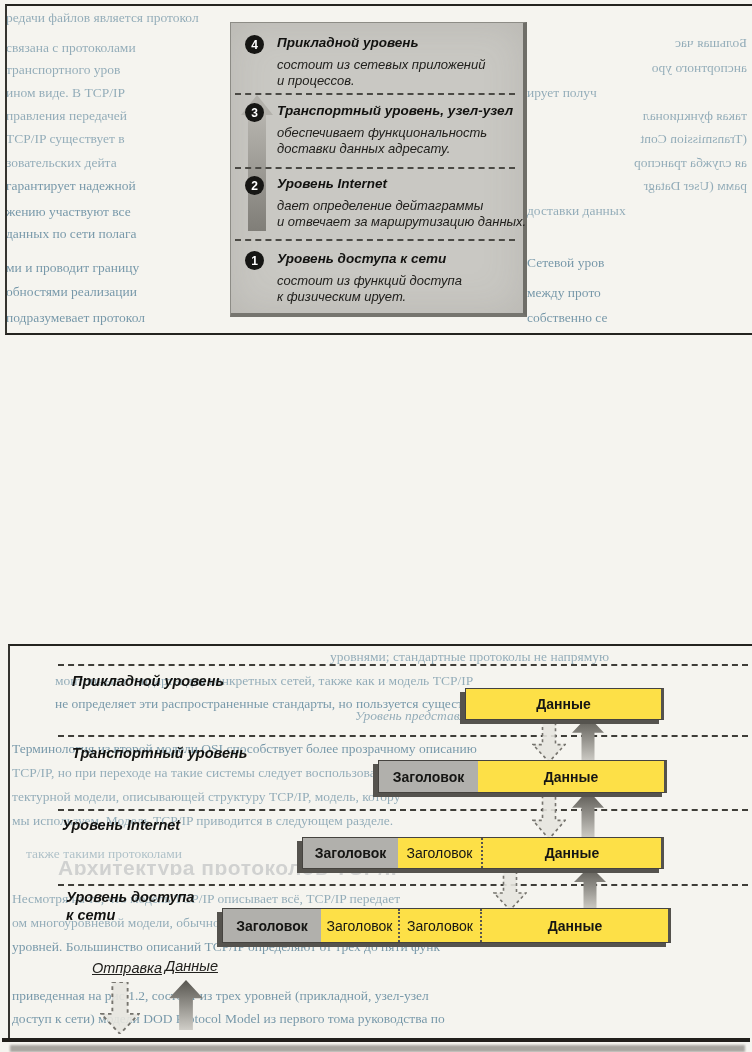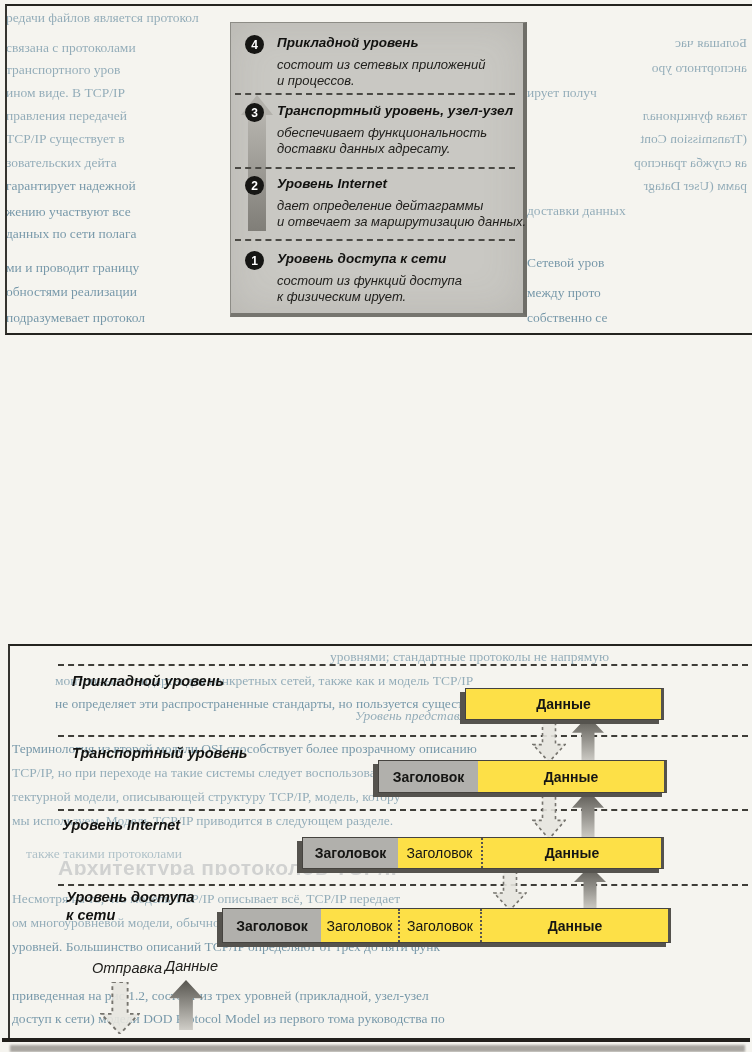--- a/index.html
+++ b/index.html
@@ -48,21 +48,21 @@
   .dash{position:absolute;left:58px;width:690px;height:0;border-top:2px dashed #3f3e39;}
   .enc-label{position:absolute;font-size:14.5px;font-weight:bold;font-style:italic;color:#121210;
      line-height:18px;white-space:nowrap;}
   .bar{position:absolute;display:flex;background:#fde047;border:1px solid #45433f;
      border-right:3px solid #54524d;box-shadow:-5px 4px 0 #55534e;z-index:3;}
   .seg{display:flex;align-items:center;justify-content:center;font-size:14px;color:#161614;white-space:nowrap;}
   .seg.dark{background:#b1b0ac;font-weight:bold;}
   .seg.data{font-weight:bold;}
   .seg.dot{border-left:2px dotted #57554f;}
   .arr{position:absolute;z-index:1;}
-  .legend-label{position:absolute;font-size:14.5px;font-style:italic;color:#21201d;white-space:nowrap;z-index:3;}
+  .legend-label{position:absolute;font-size:14.5px;font-style:italic;color:#21201d;white-space:nowrap;z-index:3;text-decoration:underline;}
 </style>
 </head>
 <body>
 
 <svg width="0" height="0" style="position:absolute" aria-hidden="true">
   <defs>
     <linearGradient id="gUp" x1="0" y1="0" x2="0" y2="1">
       <stop offset="0" stop-color="#57554f"></stop>
         <stop offset="1" stop-color="#cfcdc7"></stop>
     </linearGradient>

